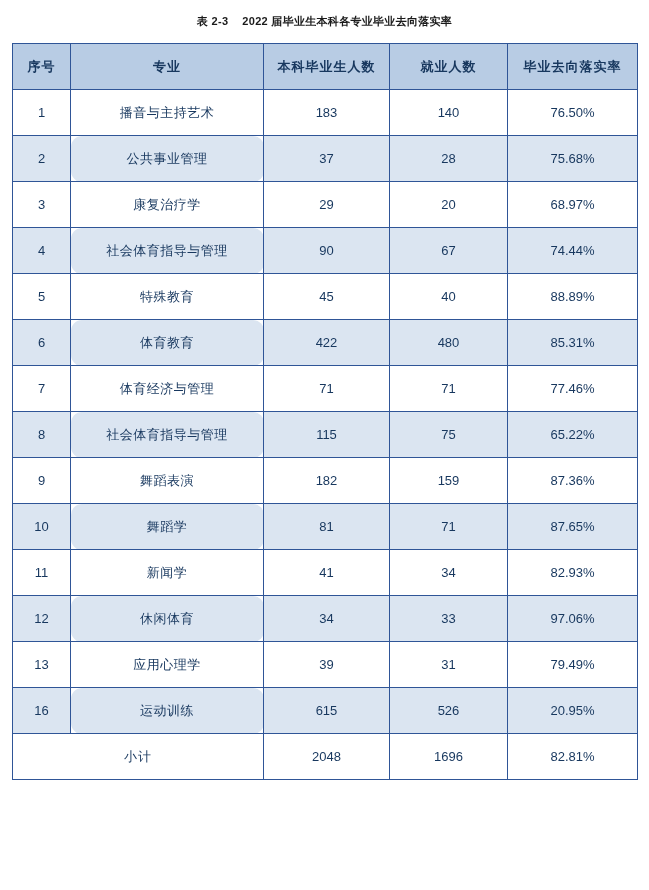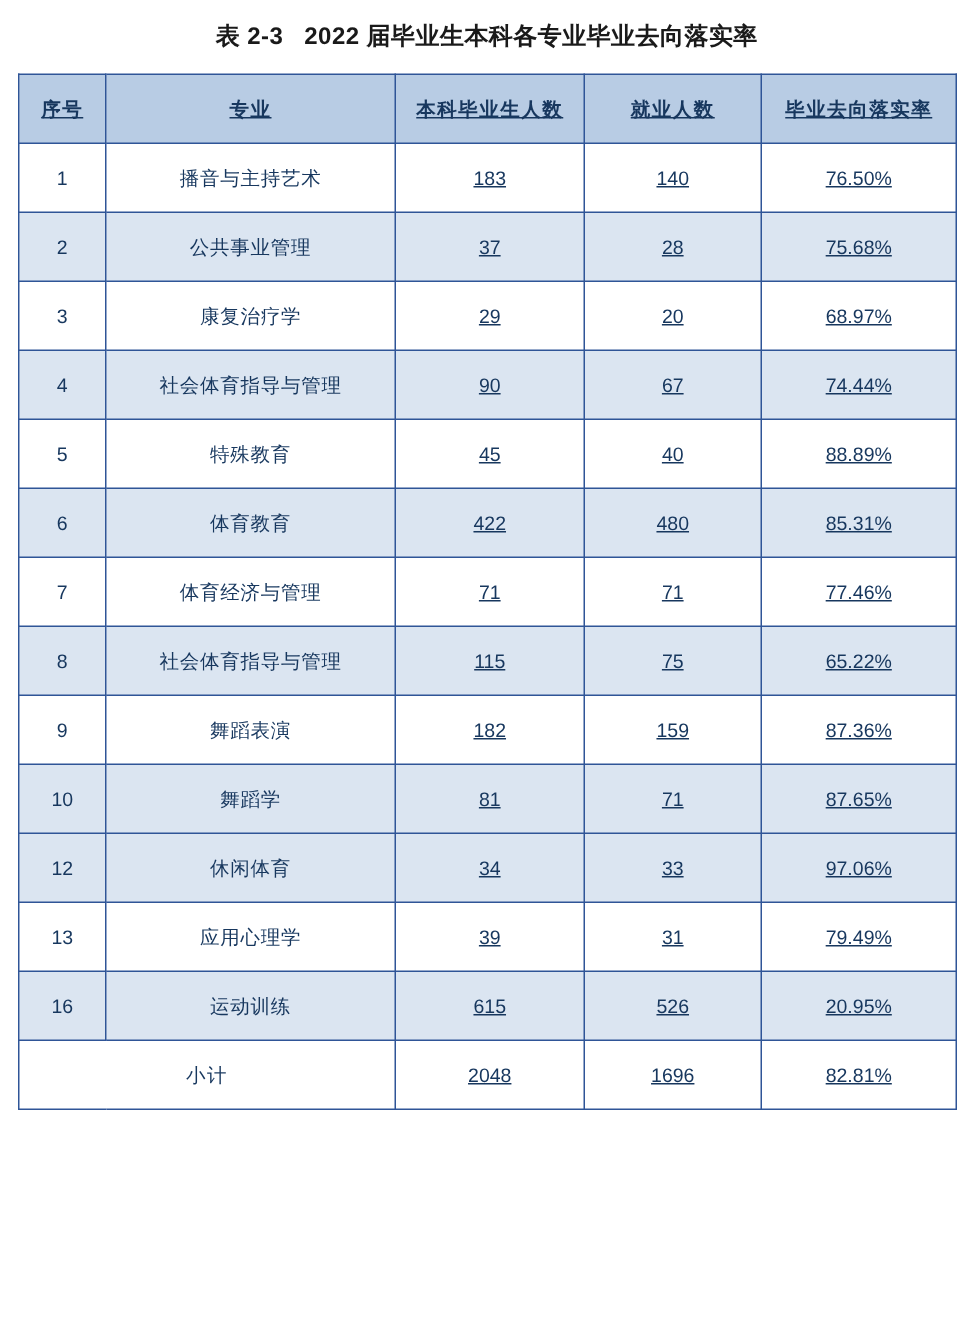--- a/index.html
+++ b/index.html
@@ -16,21 +16,21 @@
     overflow: hidden;
   }
   .page {
     width: 649px;
     height: 890px;
     box-sizing: border-box;
     padding: 0;
   }
   .caption {
     text-align: center;
-    font-size: 16px;
+    font-size: 11px;
     font-weight: bold;
     color: #1a1a1a;
     padding-top: 14px;
     padding-bottom: 14px;
     letter-spacing: 0.3px;
   }
   .caption .cap-num {
     margin-right: 14px;
   }
   .table-wrap {
@@ -59,37 +59,36 @@
     padding: 0 2px;
     box-sizing: border-box;
   }
   thead th {
     background: #b8cce4;
     font-weight: bold;
     font-size: 14px;
     color: #17375e;
     height: 56px;
     letter-spacing: 1px;
-    text-decoration: underline;
   }
   tbody tr.even td {
     background: #dbe5f1;
   }
   tbody tr.odd td {
     background: #ffffff;
   }
   tbody tr.total td {
     background: #ffffff;
   }
   td.major-cell {
     letter-spacing: 0.5px;
+    border-radius: 11px;
   }
   td.num-cell, td.rate-cell {
     font-size: 13px;
-    text-decoration: underline;
   }
   tr.total td.total-label {
     letter-spacing: 1px;
   }
 </style>
 </head>
 <body>
 
 <div class="page">
 
@@ -190,20 +189,27 @@
         </tr>
 
         <tr class="even">
           <td class="idx-cell">10</td>
           <td class="major-cell">舞蹈学</td>
           <td class="num-cell">81</td>
           <td class="num-cell">71</td>
           <td class="rate-cell">87.65%</td>
         </tr>
 
+        <tr class="odd">
+          <td class="idx-cell">11</td>
+          <td class="major-cell">新闻学</td>
+          <td class="num-cell">41</td>
+          <td class="num-cell">34</td>
+          <td class="rate-cell">82.93%</td>
+        </tr>
 
         <tr class="even">
           <td class="idx-cell">12</td>
           <td class="major-cell">休闲体育</td>
           <td class="num-cell">34</td>
           <td class="num-cell">33</td>
           <td class="rate-cell">97.06%</td>
         </tr>
 
         <tr class="odd">

